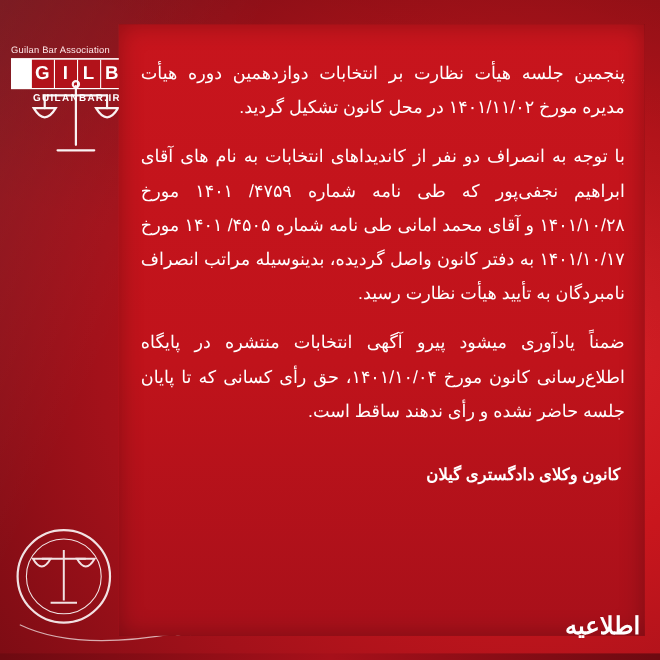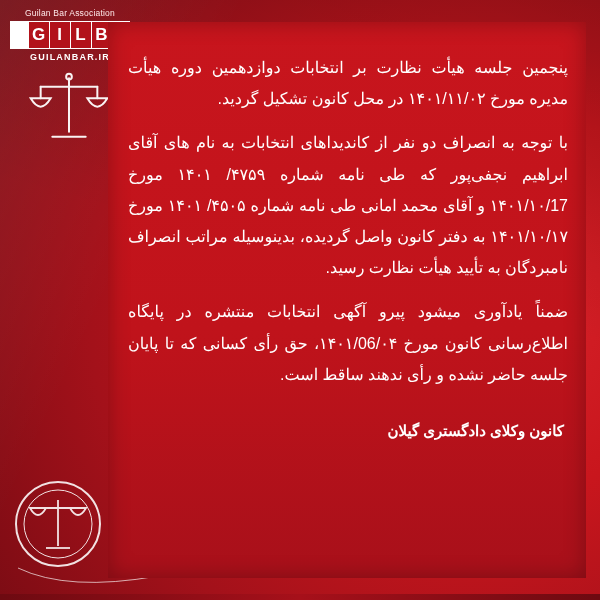--- a/index.html
+++ b/index.html
@@ -40,23 +40,24 @@
     top: 8px;
     left: 10px;
     width: 120px;
     text-align: center;
     color: #ffffff;
   }
   .brand-en {
     font-size: 8.5px;
     letter-spacing: 0.2px;
     direction: ltr;
-    text-align: center;
+    text-align: left;
     margin-bottom: 3px;
     color: #ffe9ea;
+    margin-top: 32px;
   }
   .gilb-bar {
     display: flex;
     direction: ltr;
     justify-content: center;
     align-items: stretch;
     height: 26px;
     border: 1.5px solid #ffffff;
     background: #ffffff;
     overflow: hidden;
@@ -204,20 +205,21 @@
         <line x1="38" y1="76" x2="62" y2="76"></line>
       </g>
       <path d="M10 96 Q60 120 150 104" fill="none" stroke="#ffffff" stroke-width="1" opacity="0.75"></path>
       <text x="150" y="104" font-family="Liberation Sans, sans-serif" font-size="11" fill="#ffffff" text-anchor="end" opacity="0.95" direction="rtl">کانون وکلای دادگستری گیلان</text>
     </g>
   </svg>
 
   <div class="card">
     <div class="card-body">
       <p class="para">پنجمین جلسه هیأت نظارت بر انتخابات دوازدهمین دوره هیأت مدیره مورخ ۱۴۰۱/۱۱/۰۲ در محل کانون تشکیل گردید.</p>
-      <p class="para">با توجه به انصراف دو نفر از کاندیداهای انتخابات به نام های آقای ابراهیم نجفی‌پور که طی نامه شماره ۴۷۵۹/ ۱۴۰۱ مورخ ۱۴۰۱/۱۰/17 و آقای محمد امانی طی نامه شماره ۴۵۰۵/ ۱۴۰۱ مورخ ۱۴۰۱/۱۰/۱۷ به دفتر کانون واصل گردیده، بدینوسیله مراتب انصراف نامبردگان به تأیید هیأت نظارت رسید.</p>
-      <p class="para">ضمناً یادآوری میشود پیرو آگهی انتخابات منتشره در پایگاه اطلاع‌رسانی کانون مورخ ۱۴۰۱/06/۰۴، حق رأی کسانی که تا پایان جلسه حاضر نشده و رأی ندهند ساقط است.</p>
+      <p class="para">با توجه به انصراف دو نفر از کاندیداهای انتخابات به نام های آقای ابراهیم نجفی‌پور که طی نامه شماره ۴۷۵۹/ ۱۴۰۱ مورخ ۱۴۰۱/۱۰/۲۸ و آقای محمد امانی طی نامه شماره ۴۵۰۵/ ۱۴۰۱ مورخ ۱۴۰۱/۱۰/۱۷ به دفتر کانون واصل گردیده، بدینوسیله مراتب انصراف نامبردگان به تأیید هیأت نظارت رسید.</p>
+      <p class="para">ضمناً یادآوری میشود پیرو آگهی انتخابات منتشره در پایگاه اطلاع‌رسانی کانون مورخ ۱۴۰۱/۱۰/۰۴، حق رأی کسانی که تا پایان جلسه حاضر نشده و رأی ندهند ساقط است.</p>
     </div>
     <div class="signature">کانون وکلای دادگستری گیلان</div>
   </div>
 
+  <div class="footer-title">اطلاعیه</div>
   <div class="footer-rule"></div>
 </div>
 
 </body></html>

